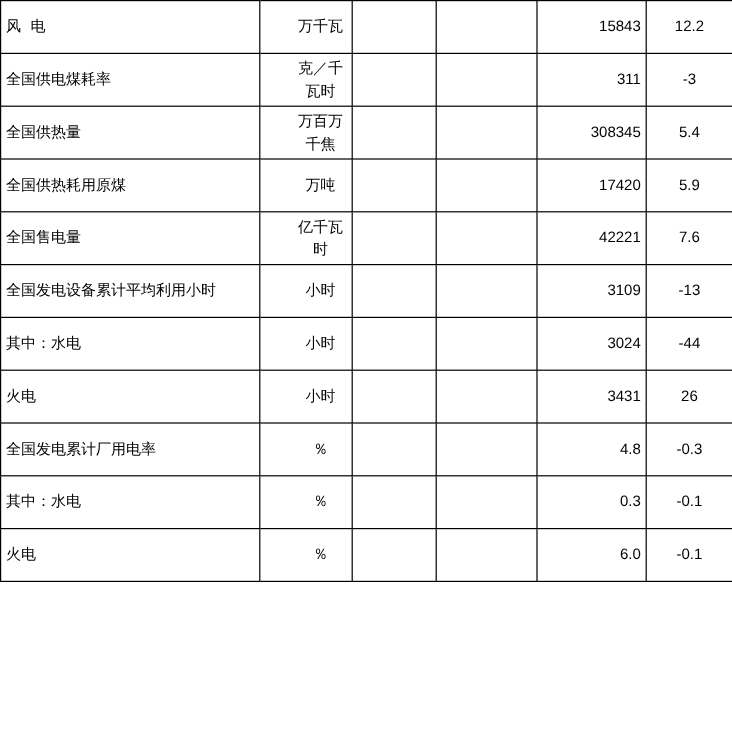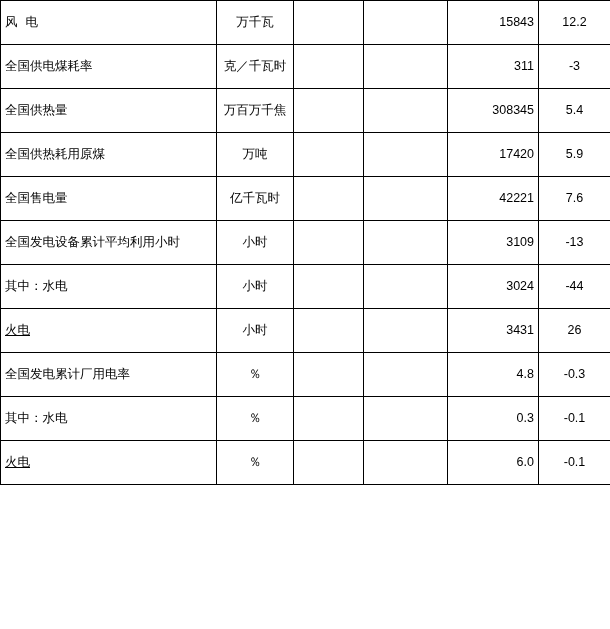--- a/index.html
+++ b/index.html
@@ -31,29 +31,29 @@
   
   col.c-name  { width: 216px; }
   col.c-unit  { width:  77px; }
   col.c-blank1{ width:  70px; }
   col.c-blank2{ width:  84px; }
   col.c-val   { width:  91px; }
   col.c-pct   { width:  72px; }
 
   td.name        { text-align: left;   padding-left: 10px; }
   td.name.indent1{ padding-left: 38px; }
-  td.name.indent2{ padding-left: 64px; text-decoration: underline; }
+  td.name.indent2{ padding-left: 64px; }
   td.name.spaced { letter-spacing: 0.18em; }
   td.unit        { text-align: center; }
   td.blank       { text-align: center; }
   td.val         { text-align: right; padding-right: 12px; }
   td.pct         { text-align: center; padding-right: 8px; margin-left: 48px; }
 
   tr.tall td { height: 66px; }
-  .unit-wrap { display: block; line-height: 1.45; }
+  .unit-wrap { display: block; line-height: 1.45; margin-left: 24px; }
 </style>
 </head>
 <body>
 
 <table id="stat-table">
   <colgroup>
     <col class="c-name">
     <col class="c-unit">
     <col class="c-blank1">
     <col class="c-blank2">

